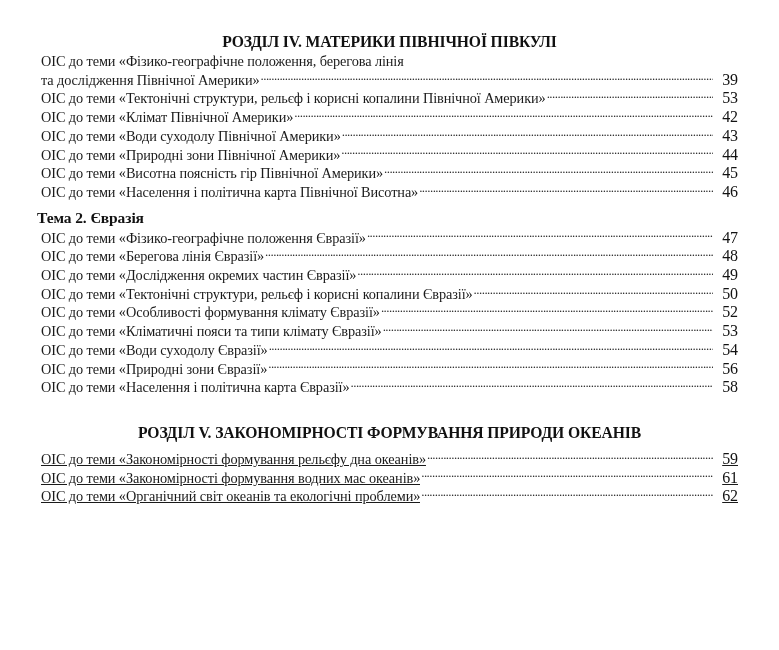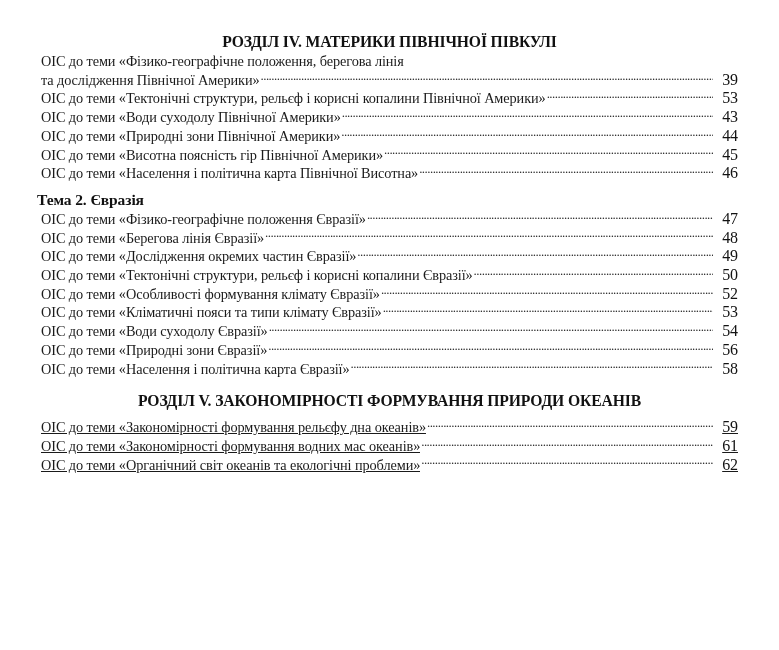--- a/index.html
+++ b/index.html
@@ -109,21 +109,21 @@
   .toc-entry.wrap .line2row {
     display: flex;
     align-items: baseline;
   }
   .toc-entry.wrap .line2row .label2 {
     flex: 0 1 auto;
     white-space: nowrap;
   }
 
   .gap-before-theme { margin-top: 8px; }
-  .gap-before-section { margin-top: 13px; }
+  .gap-before-section { margin-top: 26px; }
   .after-section-heading { margin-top: 8px; }
   .after-theme-heading { margin-top: 1px; }
 </style>
 </head>
 <body>
 
 <div class="page">
 
   <div style="margin-top:32px;">
     <div class="section-heading">РОЗДІЛ IV. МАТЕРИКИ ПІВНІЧНОЇ ПІВКУЛІ</div>
@@ -140,20 +140,25 @@
         <span class="page-num">39</span>
       </span>
     </li>
 
     <li class="toc-entry">
       <span class="label">ОІС до теми «Тектонічні структури, рельєф і корисні копалини Північної Америки»</span>
       <span class="leader"></span>
       <span class="page-num">53</span>
     </li>
 
+    <li class="toc-entry">
+      <span class="label">ОІС до теми «Клімат Північної Америки»</span>
+      <span class="leader"></span>
+      <span class="page-num">42</span>
+    </li>
 
     <li class="toc-entry">
       <span class="label">ОІС до теми «Води суходолу Північної Америки»</span>
       <span class="leader"></span>
       <span class="page-num">43</span>
     </li>
 
     <li class="toc-entry">
       <span class="label">ОІС до теми «Природні зони Північної Америки»</span>
       <span class="leader"></span>

